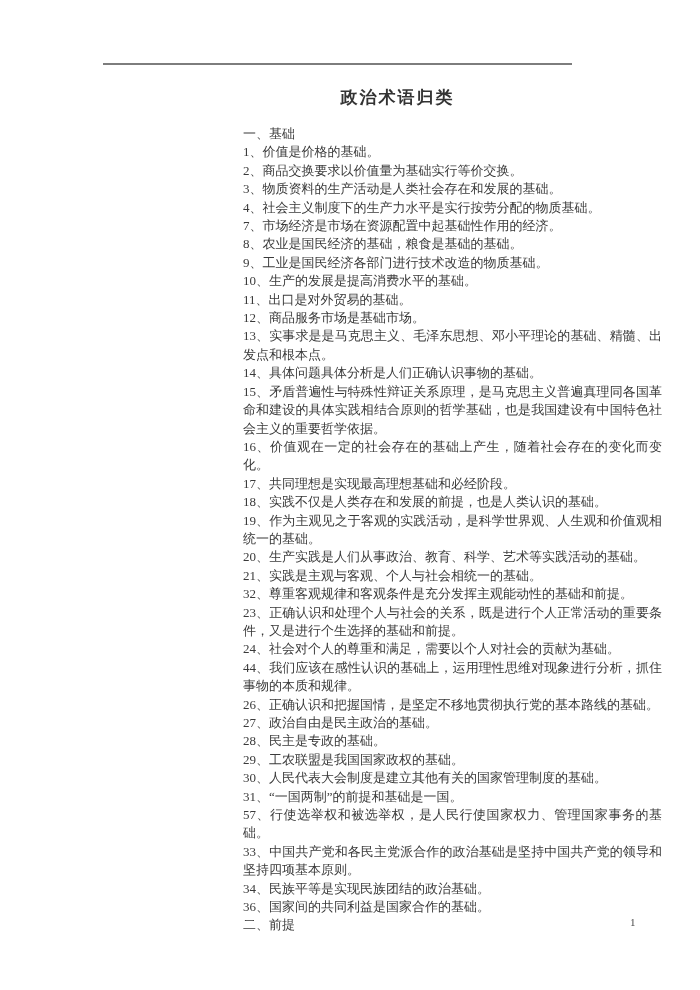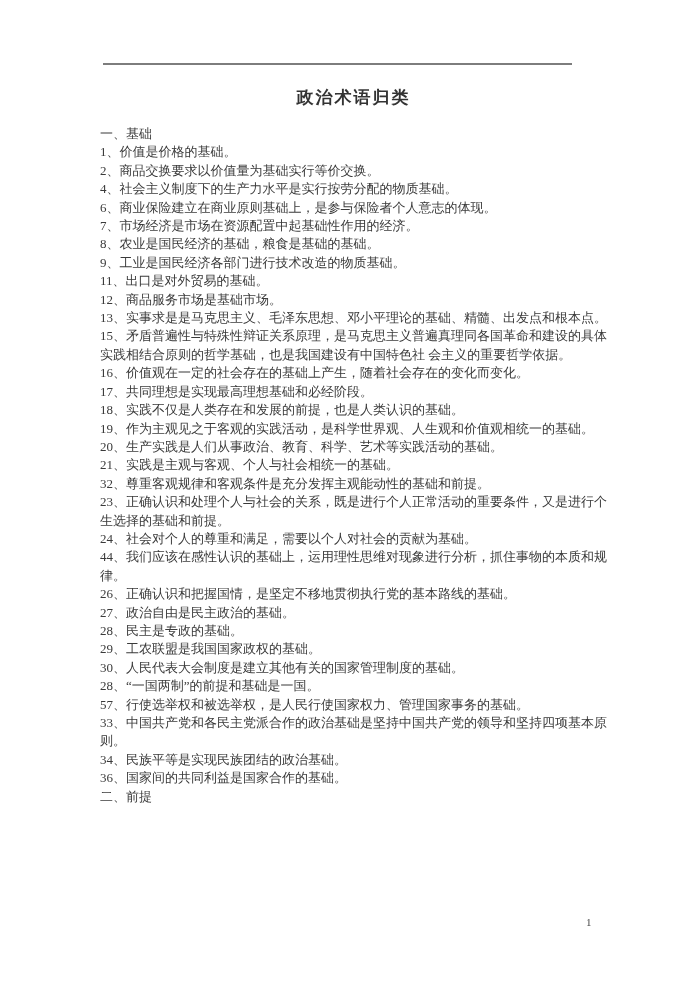--- a/index.html
+++ b/index.html
@@ -1,15 +1,15 @@
 <!DOCTYPE html>
 <html><head>
 <meta charset="utf-8">
 <style>
-  * { box-sizing: border-box; }
+  * { box-sizing: border-box; padding-left: 44px; }
   html, body { margin: 0; padding: 0; }
   body {
     width: 700px;
     height: 990px;
     background: #ffffff;
     position: relative;
     font-family: "Liberation Serif", "DejaVu Serif", serif;
     color: #3a3a3a;
     overflow: hidden;
   }
@@ -34,21 +34,21 @@
   }
   .doc-title {
     margin: 0 0 17px 0;
     font-size: 17px;
     line-height: 20px;
     font-weight: bold;
     text-align: center;
     letter-spacing: 2px;
     color: #333333;
   }
-  .doc-body { width: 507px; }
+  .doc-body { width: 507px; margin-left: 11px; }
   .line {
     margin: 0;
     font-size: 13px;
     line-height: 18.4px;
     text-align: justify;
     word-break: break-all;
     color: #3a3a3a;
   }
   .page-number {
     position: absolute;
@@ -63,45 +63,47 @@
 <body>
 
 <div class="page">
   <div class="header-rule"></div>
   <div class="content">
     <h1 class="doc-title">政治术语归类</h1>
     <div class="doc-body" id="doc-body">
         <p class="line">一、基础</p>
         <p class="line">1、价值是价格的基础。</p>
         <p class="line">2、商品交换要求以价值量为基础实行等价交换。</p>
+        <p class="line">3、物质资料的生产活动是人类社会存在和发展的基础。</p>
         <p class="line">4、社会主义制度下的生产力水平是实行按劳分配的物质基础。</p>
-        <p class="line">6、商业保险建立在商业原则基础上，是参与保险者个人意志的体现。</p>
         <p class="line">7、市场经济是市场在资源配置中起基础性作用的经济。</p>
         <p class="line">8、农业是国民经济的基础，粮食是基础的基础。</p>
         <p class="line">9、工业是国民经济各部门进行技术改造的物质基础。</p>
+        <p class="line">10、生产的发展是提高消费水平的基础。</p>
         <p class="line">11、出口是对外贸易的基础。</p>
         <p class="line">12、商品服务市场是基础市场。</p>
         <p class="line">13、实事求是是马克思主义、毛泽东思想、邓小平理论的基础、精髓、出发点和根本点。</p>
+        <p class="line">14、具体问题具体分析是人们正确认识事物的基础。</p>
         <p class="line">15、矛盾普遍性与特殊性辩证关系原理，是马克思主义普遍真理同各国革命和建设的具体实践相结合原则的哲学基础，也是我国建设有中国特色社 会主义的重要哲学依据。</p>
         <p class="line">16、价值观在一定的社会存在的基础上产生，随着社会存在的变化而变化。</p>
         <p class="line">17、共同理想是实现最高理想基础和必经阶段。</p>
         <p class="line">18、实践不仅是人类存在和发展的前提，也是人类认识的基础。</p>
         <p class="line">19、作为主观见之于客观的实践活动，是科学世界观、人生观和价值观相统一的基础。</p>
         <p class="line">20、生产实践是人们从事政治、教育、科学、艺术等实践活动的基础。</p>
         <p class="line">21、实践是主观与客观、个人与社会相统一的基础。</p>
         <p class="line">32、尊重客观规律和客观条件是充分发挥主观能动性的基础和前提。</p>
         <p class="line">23、正确认识和处理个人与社会的关系，既是进行个人正常活动的重要条件，又是进行个生选择的基础和前提。</p>
         <p class="line">24、社会对个人的尊重和满足，需要以个人对社会的贡献为基础。</p>
         <p class="line">44、我们应该在感性认识的基础上，运用理性思维对现象进行分析，抓住事物的本质和规律。</p>
         <p class="line">26、正确认识和把握国情，是坚定不移地贯彻执行党的基本路线的基础。</p>
         <p class="line">27、政治自由是民主政治的基础。</p>
         <p class="line">28、民主是专政的基础。</p>
         <p class="line">29、工农联盟是我国国家政权的基础。</p>
         <p class="line">30、人民代表大会制度是建立其他有关的国家管理制度的基础。</p>
-        <p class="line">28、“一国两制”的前提和基础是一国。</p>
+        <p class="line">31、“一国两制”的前提和基础是一国。</p>
         <p class="line">57、行使选举权和被选举权，是人民行使国家权力、管理国家事务的基础。</p>
         <p class="line">33、中国共产党和各民主党派合作的政治基础是坚持中国共产党的领导和坚持四项基本原则。</p>
         <p class="line">34、民族平等是实现民族团结的政治基础。</p>
         <p class="line">36、国家间的共同利益是国家合作的基础。</p>
         <p class="line">二、前提</p>
       </div>
   </div>
   <div class="page-number">1</div>
 </div>
 

